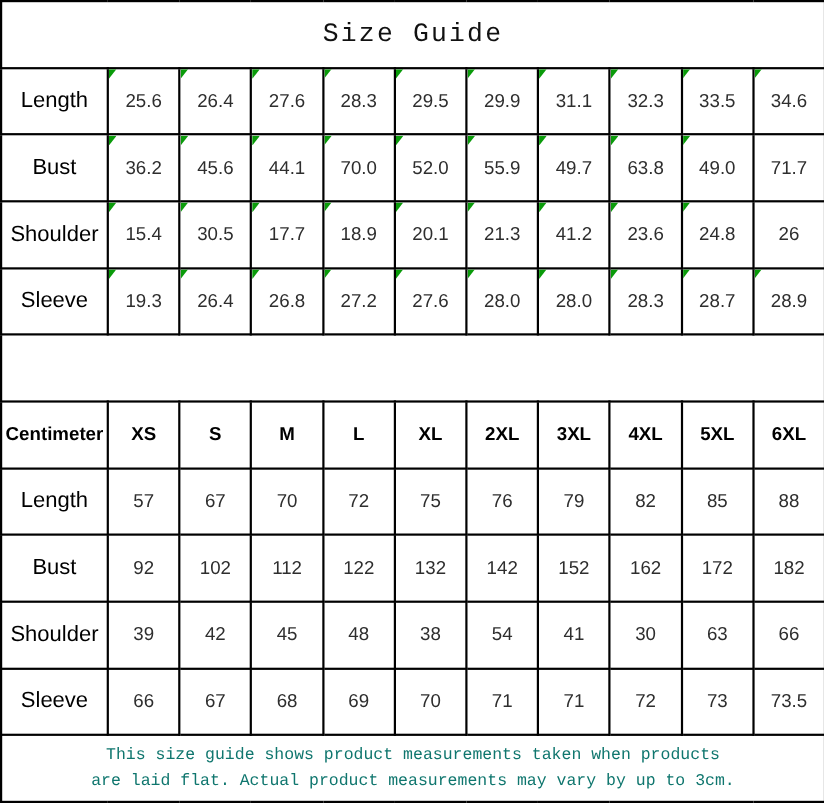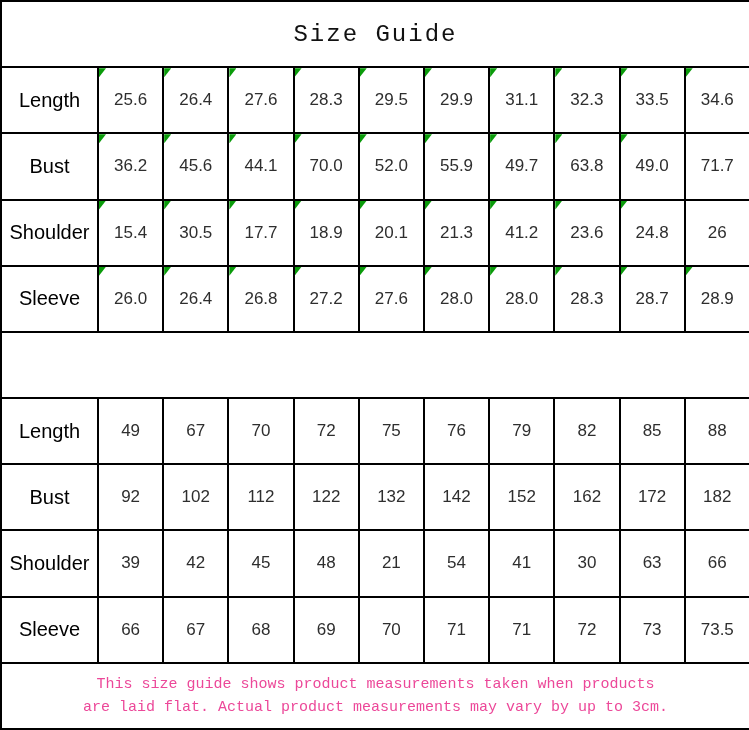--- a/index.html
+++ b/index.html
@@ -9,21 +9,21 @@
   table.sg td{border:2px solid #000;text-align:center;vertical-align:middle;
               padding:0;position:relative;overflow:hidden;}
   tr.row{height:56px;margin-top:16px;}
   td.title-cell{font-family:"Liberation Mono","DejaVu Sans Mono",monospace;
                 font-size:24px;letter-spacing:2px;color:#111;}
   td.hdr{font-weight:bold;font-size:17px;color:#000;}
   td.lbl{font-weight:normal;font-size:20px;color:#000;}
   td.val{font-size:17px;color:#2e2e2e;}
   td.gap-cell{border-left:2px solid #000;border-right:2px solid #000;}
   td.footer-cell{font-family:"Liberation Mono","DejaVu Sans Mono",monospace;
-                 font-size:15px;color:#ec4899;line-height:1.55;}
+                 font-size:15px;color:#0f766e;line-height:1.55;}
   .tri{position:absolute;top:0;left:0;width:7px;height:9px;
        clip-path:polygon(0 0,100% 0,0 100%);}
 </style>
 </head>
 <body>
 
 <table class="sg">
   <colgroup>
     <col style="width:97px">
     <col style="width:65.2px">
@@ -79,43 +79,56 @@
         <td class="val"><span class="tri" style="background: rgb(10, 155, 10);"></span><span>18.9</span></td>
         <td class="val"><span class="tri" style="background: rgb(10, 155, 10);"></span><span>20.1</span></td>
         <td class="val"><span class="tri" style="background: rgb(10, 155, 10);"></span><span>21.3</span></td>
         <td class="val"><span class="tri" style="background: rgb(10, 155, 10);"></span><span>41.2</span></td>
         <td class="val"><span class="tri" style="background: rgb(10, 155, 10);"></span><span>23.6</span></td>
         <td class="val"><span class="tri" style="background: rgb(10, 155, 10);"></span><span>24.8</span></td>
         <td class="val"><span>26</span></td>
       </tr>
       <tr class="row">
         <td class="lbl">Sleeve</td>
-        <td class="val"><span class="tri" style="background: rgb(10, 155, 10);"></span><span>26.0</span></td>
+        <td class="val"><span class="tri" style="background: rgb(10, 155, 10);"></span><span>19.3</span></td>
         <td class="val"><span class="tri" style="background: rgb(10, 155, 10);"></span><span>26.4</span></td>
         <td class="val"><span class="tri" style="background: rgb(10, 155, 10);"></span><span>26.8</span></td>
         <td class="val"><span class="tri" style="background: rgb(10, 155, 10);"></span><span>27.2</span></td>
         <td class="val"><span class="tri" style="background: rgb(10, 155, 10);"></span><span>27.6</span></td>
         <td class="val"><span class="tri" style="background: rgb(10, 155, 10);"></span><span>28.0</span></td>
         <td class="val"><span class="tri" style="background: rgb(10, 155, 10);"></span><span>28.0</span></td>
         <td class="val"><span class="tri" style="background: rgb(10, 155, 10);"></span><span>28.3</span></td>
         <td class="val"><span class="tri" style="background: rgb(10, 155, 10);"></span><span>28.7</span></td>
         <td class="val"><span class="tri" style="background: rgb(10, 155, 10);"></span><span>28.9</span></td>
       </tr>
     </tbody>
 
   <tbody>
     <tr class="row">
       <td class="gap-cell" colspan="11"></td>
     </tr>
   </tbody>
 
   <tbody id="cm-body">
       <tr class="row">
+        <td class="hdr">Centimeter</td>
+        <td class="hdr">XS</td>
+        <td class="hdr">S</td>
+        <td class="hdr">M</td>
+        <td class="hdr">L</td>
+        <td class="hdr">XL</td>
+        <td class="hdr">2XL</td>
+        <td class="hdr">3XL</td>
+        <td class="hdr">4XL</td>
+        <td class="hdr">5XL</td>
+        <td class="hdr">6XL</td>
+      </tr>
+      <tr class="row">
         <td class="lbl">Length</td>
-        <td class="val"><span>49</span></td>
+        <td class="val"><span>57</span></td>
         <td class="val"><span>67</span></td>
         <td class="val"><span>70</span></td>
         <td class="val"><span>72</span></td>
         <td class="val"><span>75</span></td>
         <td class="val"><span>76</span></td>
         <td class="val"><span>79</span></td>
         <td class="val"><span>82</span></td>
         <td class="val"><span>85</span></td>
         <td class="val"><span>88</span></td>
       </tr>
@@ -131,21 +144,21 @@
         <td class="val"><span>162</span></td>
         <td class="val"><span>172</span></td>
         <td class="val"><span>182</span></td>
       </tr>
       <tr class="row">
         <td class="lbl">Shoulder</td>
         <td class="val"><span>39</span></td>
         <td class="val"><span>42</span></td>
         <td class="val"><span>45</span></td>
         <td class="val"><span>48</span></td>
-        <td class="val"><span>21</span></td>
+        <td class="val"><span>38</span></td>
         <td class="val"><span>54</span></td>
         <td class="val"><span>41</span></td>
         <td class="val"><span>30</span></td>
         <td class="val"><span>63</span></td>
         <td class="val"><span>66</span></td>
       </tr>
       <tr class="row">
         <td class="lbl">Sleeve</td>
         <td class="val"><span>66</span></td>
         <td class="val"><span>67</span></td>

